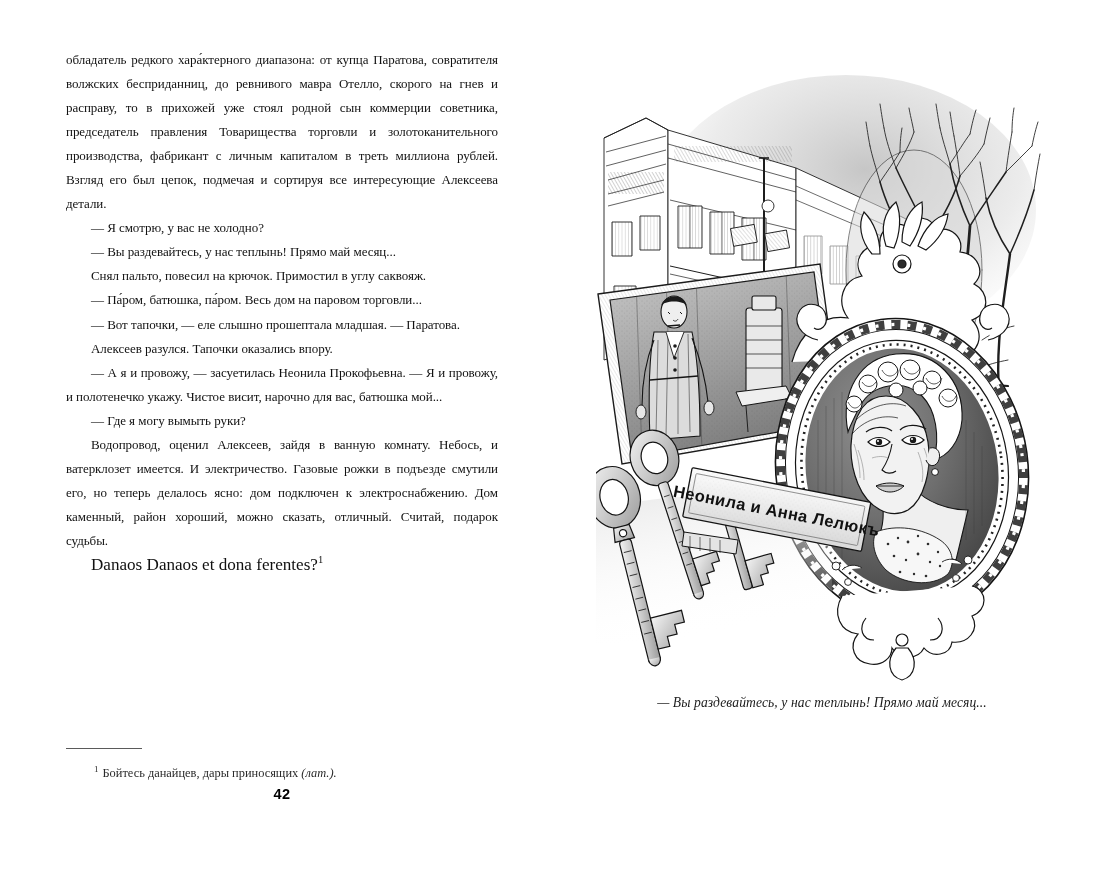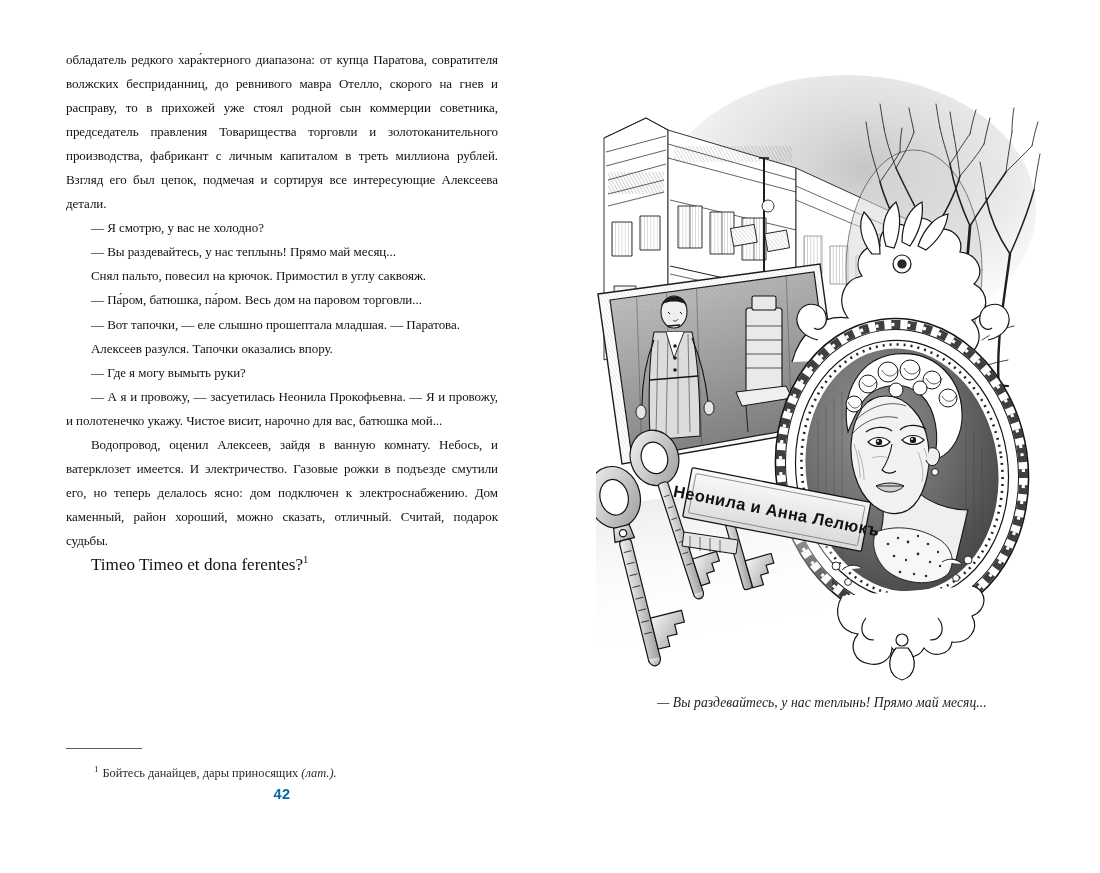--- a/index.html
+++ b/index.html
@@ -83,21 +83,21 @@
 
   .folio {
     position: absolute;
     left: 66px;
     top: 786px;
     width: 432px;
     text-align: center;
     font-family: "Liberation Sans", "DejaVu Sans", sans-serif;
     font-size: 14.5px;
     font-weight: 700;
-    color: #0369a1;
+    color: #000000;
     letter-spacing: 0.4px;
   }
 
   
   .illustration-block {
     position: absolute;
     left: 596px;
     top: 40px;
     width: 452px;
     height: 700px;
@@ -125,24 +125,24 @@
 <div class="page">
 
   <div class="text-column">
     <p class="body-par par-flush">обладатель редкого хара́ктерного диапазона: от купца Паратова, совратителя волжских бесприданниц, до ревнивого мавра Отелло, скорого на гнев и расправу, то в прихожей уже стоял родной сын коммерции советника, председатель правления Товарищества торговли и золотоканительного производства, фабрикант с личным капиталом в треть миллиона рублей. Взгляд его был цепок, подмечая и сортируя все интересующие Алексеева детали.</p>
     <p class="body-par dialog">— Я смотрю, у вас не холодно?</p>
     <p class="body-par dialog">— Вы раздевайтесь, у нас теплынь! Прямо май месяц...</p>
     <p class="body-par par-indent">Снял пальто, повесил на крючок. Примостил в углу саквояж.</p>
     <p class="body-par dialog">— Па́ром, батюшка, па́ром. Весь дом на паровом торговли...</p>
     <p class="body-par dialog">— Вот тапочки, — еле слышно прошептала младшая. — Паратова.</p>
     <p class="body-par par-indent">Алексеев разулся. Тапочки оказались впору.</p>
+    <p class="body-par dialog">— А я и провожу, — засуетилась Неонила Прокофьевна. — Я и провожу, и полотенечко укажу. Чистое висит, нарочно для вас, батюшка мой...</p>
     <p class="body-par dialog">— Где я могу вымыть руки?</p>
-    <p class="body-par dialog">— А я и провожу, — засуетилась Неонила Прокофьевна. — Я и провожу, и полотенечко укажу. Чистое висит, нарочно для вас, батюшка мой...</p>
     <p class="body-par par-indent">Водопровод, оценил Алексеев, зайдя в ванную комнату. Небось, и ватерклозет имеется. И электричество. Газовые рожки в подъезде смутили его, но теперь делалось ясно: дом подключен к электроснабжению. Дом каменный, район хороший, можно сказать, отличный. Считай, подарок судьбы.</p>
-    <p class="latin-line"><span>Timeo Timeo et dona ferentes?</span><sup class="fn">1</sup></p>
+    <p class="latin-line"><span>Danaos Danaos et dona ferentes?</span><sup class="fn">1</sup></p>
   </div>
 
   <div class="footnote-zone">
     <div class="footnote-rule"></div>
     <p class="footnote-text"><span class="fn-marker">1</span><span>Бойтесь данайцев, дары приносящих </span><i>(лат.).</i></p>
   </div>
 
   <div class="folio">42</div>
 
   <div class="illustration-block">

